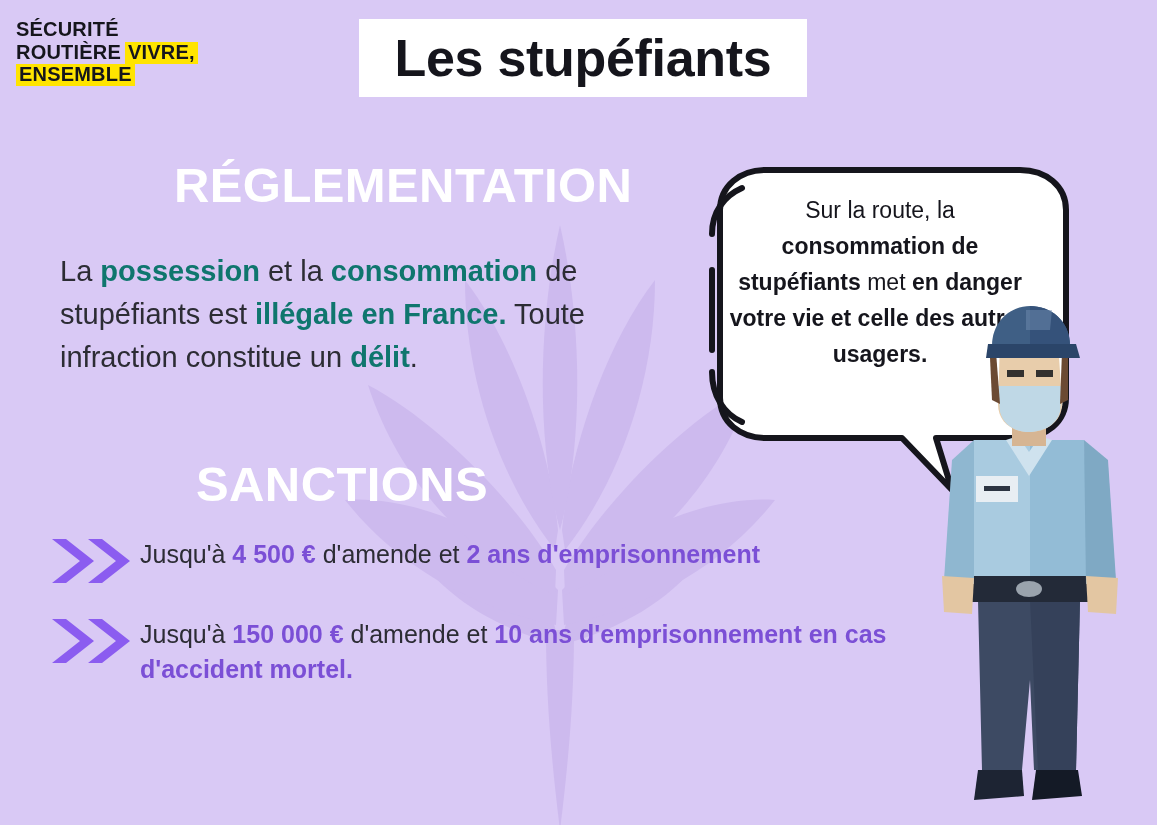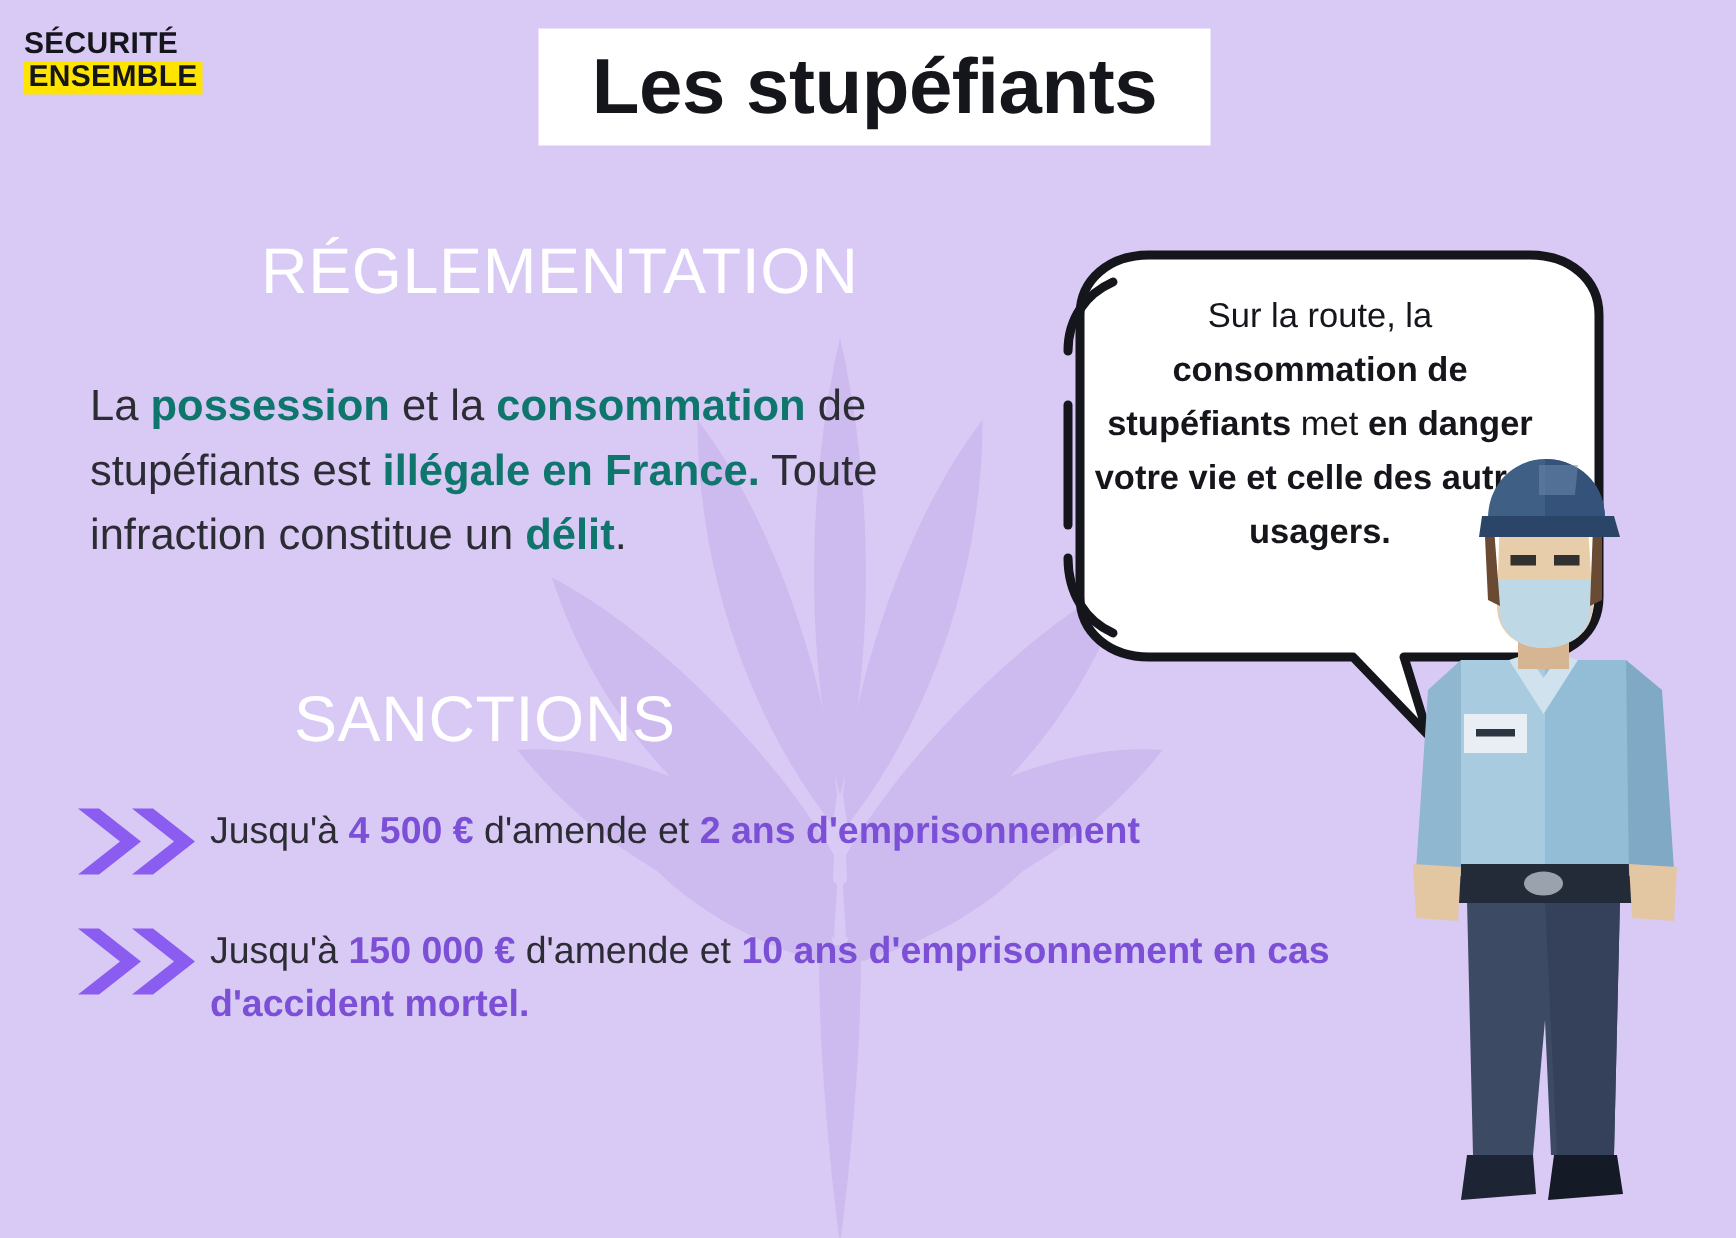--- a/index.html
+++ b/index.html
@@ -75,22 +75,22 @@
     margin: 0;
     font-size: 52px;
     font-weight: bold;
     color: #15151c;
     letter-spacing: -0.3px;
   }
 
   
   .section-heading {
     position: absolute;
-    font-size: 43px;
-    font-weight: normal;
+    font-size: 49px;
+    font-weight: bold;
     color: #ffffff;
     letter-spacing: 0.4px;
   }
   #heading-reglementation { left: 174px; top: 157px; }
   #heading-sanctions { left: 196px; top: 456px; text-align: right; }
 
   
   .reg-text {
     position: absolute;
     left: 60px;
@@ -172,20 +172,24 @@
       <path d="M305 465 C225 430 150 355 118 255 C185 290 265 370 306 440 Z"></path>
       <path d="M315 465 C395 430 470 355 502 255 C435 290 355 370 314 440 Z"></path>
       <path d="M305 420 C250 350 215 250 215 150 C265 215 300 320 308 400 Z"></path>
       <path d="M315 420 C370 350 405 250 405 150 C355 215 320 320 312 400 Z"></path>
       <path d="M310 400 C288 320 286 200 310 95 C334 200 332 320 310 400 Z"></path>
     </g>
   </svg>
 
   <div class="logo">
     <div class="logo-line1">SÉCURITÉ</div>
+    <div class="logo-row2">
+      <span class="logo-line2">ROUTIÈRE</span>
+      <span class="logo-line2 hl">VIVRE,</span>
+    </div>
     <div>
       <span class="logo-line3 hl">ENSEMBLE</span>
     </div>
   </div>
 
   <div class="title-banner">
     <h1>Les stupéfiants</h1>
   </div>
 
   <div class="section-heading" id="heading-reglementation">RÉGLEMENTATION</div>

